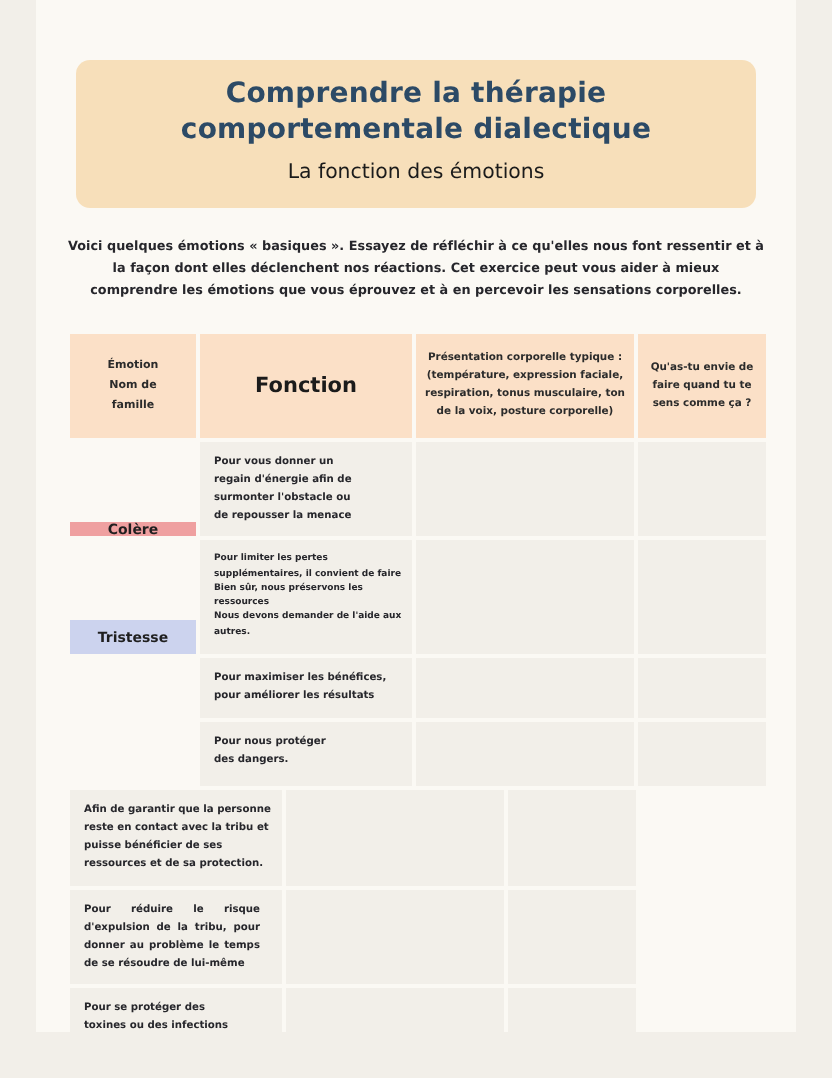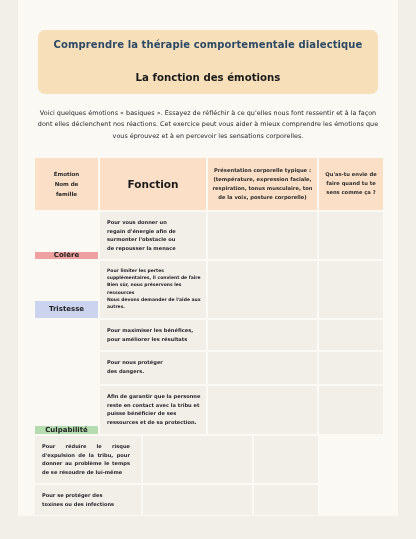--- a/index.html
+++ b/index.html
@@ -22,38 +22,38 @@
     background: #fbf9f4;
   }
   .title-banner {
     margin: 30px 20px 0 20px;
     background: #f7dfba;
     border-radius: 7px;
     padding: 9px 8px 10px 8px;
     text-align: center;
   }
   .title-line1 {
-    font-size: 10px;
+    font-size: 14px;
     font-weight: bold;
     color: #2c4a66;
     letter-spacing: 0.1px;
     line-height: 1.25;
   }
   .title-line2 {
     font-size: 10.2px;
-    font-weight: bold;
+    font-weight: normal;
     color: #1b1b1b;
-    margin-top: 20px;
+    margin-top: 7px;
     line-height: 1.25;
   }
   .intro {
     margin: 14px 16px 0 16px;
     text-align: center;
     font-size: 6.4px;
-    font-weight: normal;
+    font-weight: bold;
     color: #26262b;
     line-height: 1.75;
     letter-spacing: 0.02px;
   }
   .table {
     margin: 16px 17px 0 17px;
     display: flex;
     flex-direction: column;
     gap: 2px;
   }
@@ -204,23 +204,20 @@
       </div>
       <div class="cell c2">
         <div class="fn-text">Pour nous protéger
 des dangers.</div>
       </div>
       <div class="cell c3"></div>
       <div class="cell c4"></div>
     </div>
 
     <div class="row brow" style="height:48px">
-      <div class="cell c1" style="background:#b5dcb0">
-        <span class="emo-label">Culpabilité</span>
-      </div>
       <div class="cell c2">
         <div class="fn-text">Afin de garantir que la personne
 reste en contact avec la tribu et
 puisse bénéficier de ses
 ressources et de sa protection.</div>
       </div>
       <div class="cell c3"></div>
       <div class="cell c4"></div>
     </div>
 

